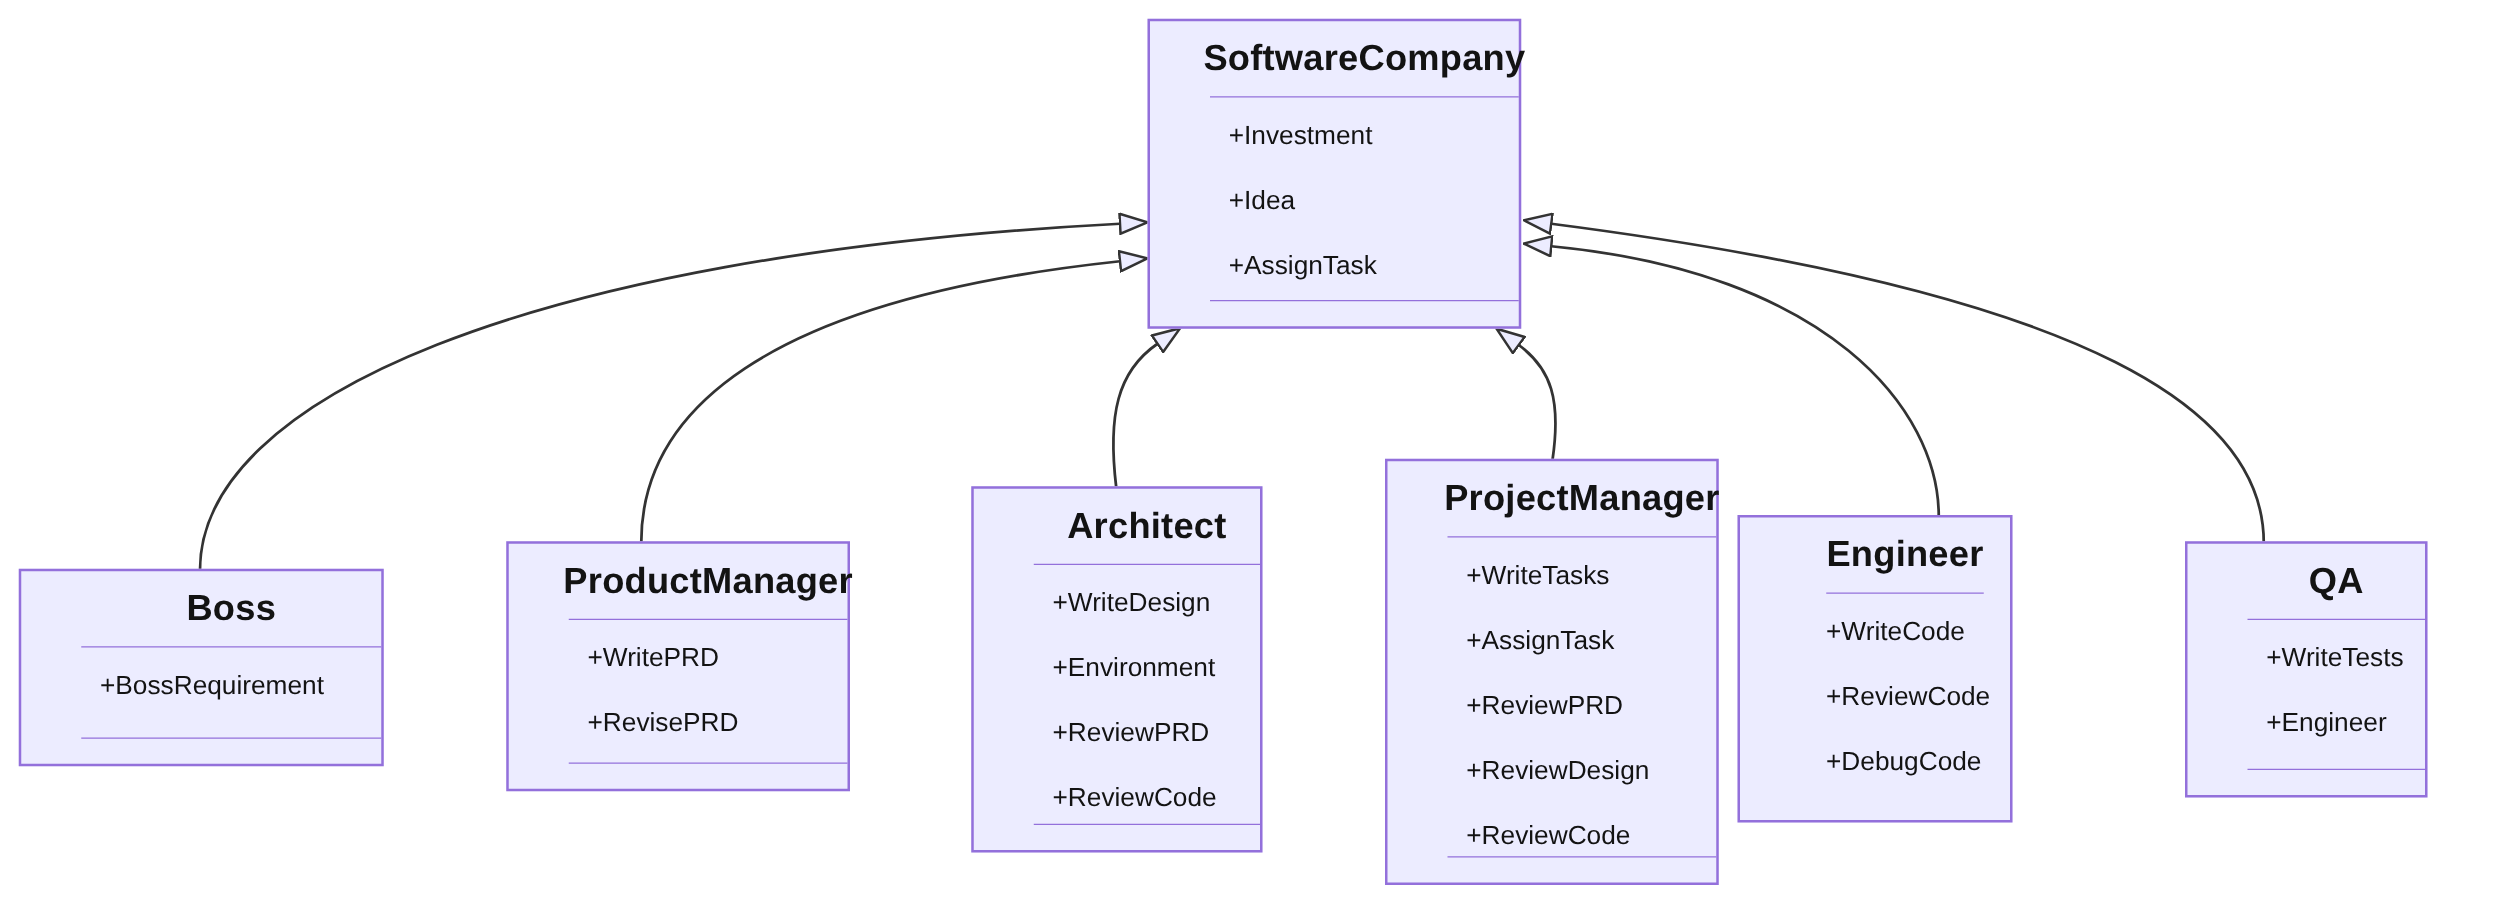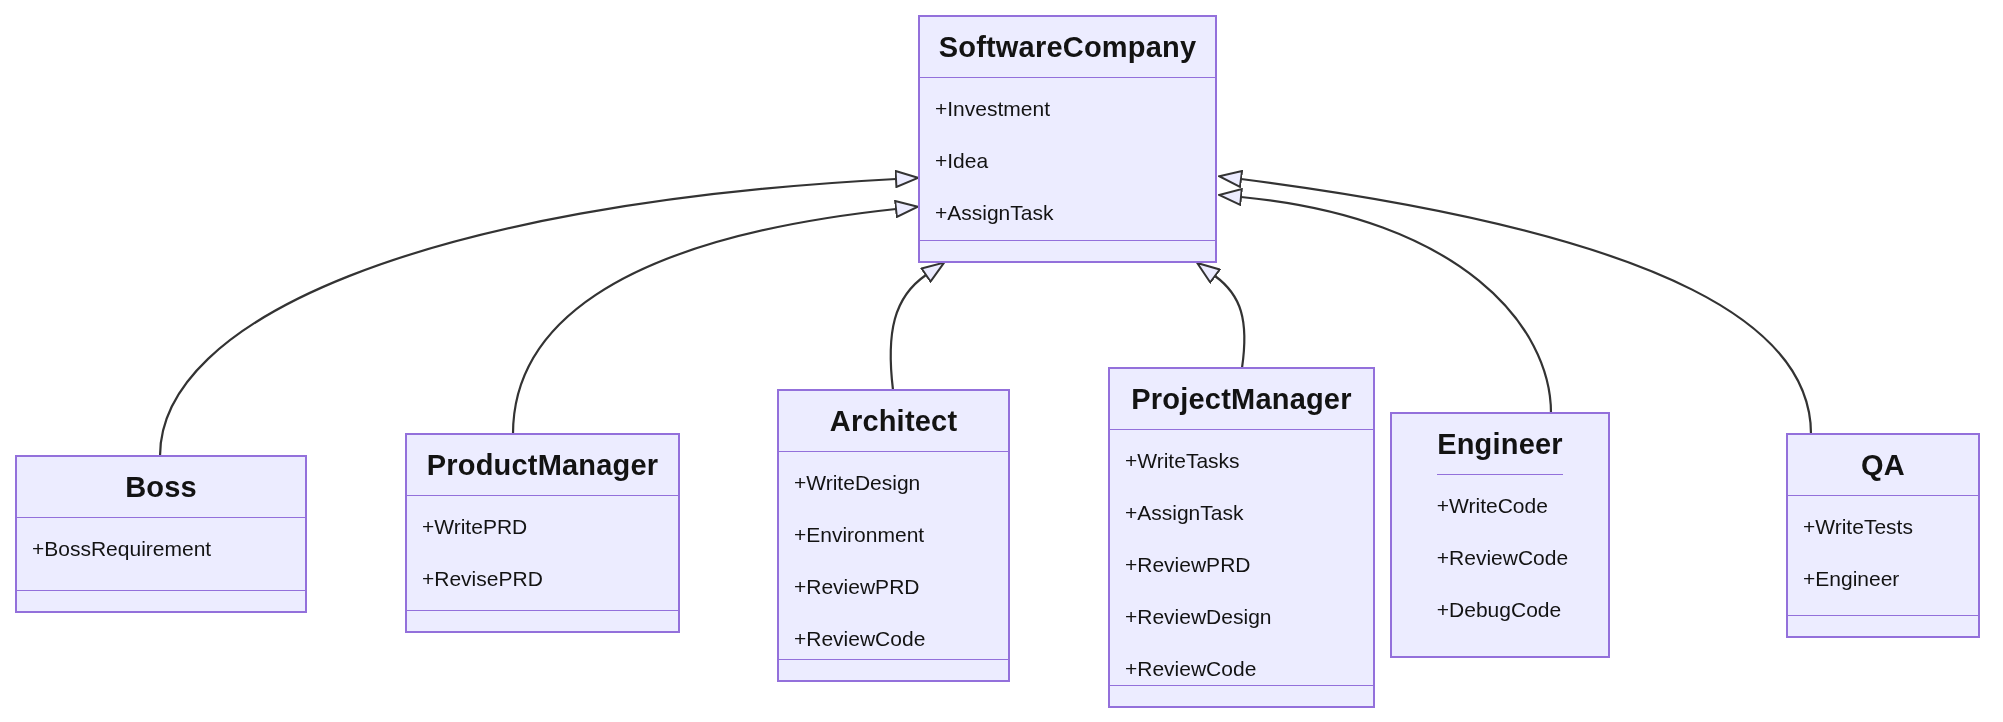--- a/index.html
+++ b/index.html
@@ -22,20 +22,21 @@
     stroke-width: 2.2px;
   }
   .class-node {
     position: absolute;
     box-sizing: border-box;
     background: #ECECFF;
     border: 2.5px solid #9370DB;
     display: flex;
     flex-direction: column;
     color: #131313;
+    padding-left: 48px;
   }
   .node-title {
     height: 60px;
     flex: 0 0 auto;
     border-bottom: 1.5px solid #9370DB;
     display: flex;
     align-items: center;
     justify-content: center;
     font-size: 29px;
     font-weight: 700;
@@ -129,21 +130,21 @@
   <div class="class-node" style="left:1390px; top:412px; width:220px; height:246px;align-items:center;">
     <div class="node-title">Engineer</div>
     <div class="node-members">
       <div class="member-row">+WriteCode</div>
       <div class="member-row">+ReviewCode</div>
       <div class="member-row">+DebugCode</div>
     </div>
     <div class="node-footer"></div>
   </div>
 
-  <div class="class-node" style="left:1786px; top:433px; width:194px; height:205px;">
+  <div class="class-node" style="left:1748px; top:433px; width:194px; height:205px;">
     <div class="node-title">QA</div>
     <div class="node-members">
       <div class="member-row">+WriteTests</div>
       <div class="member-row">+Engineer</div>
     </div>
     <div class="node-footer"></div>
   </div>
 
 </div>
 

